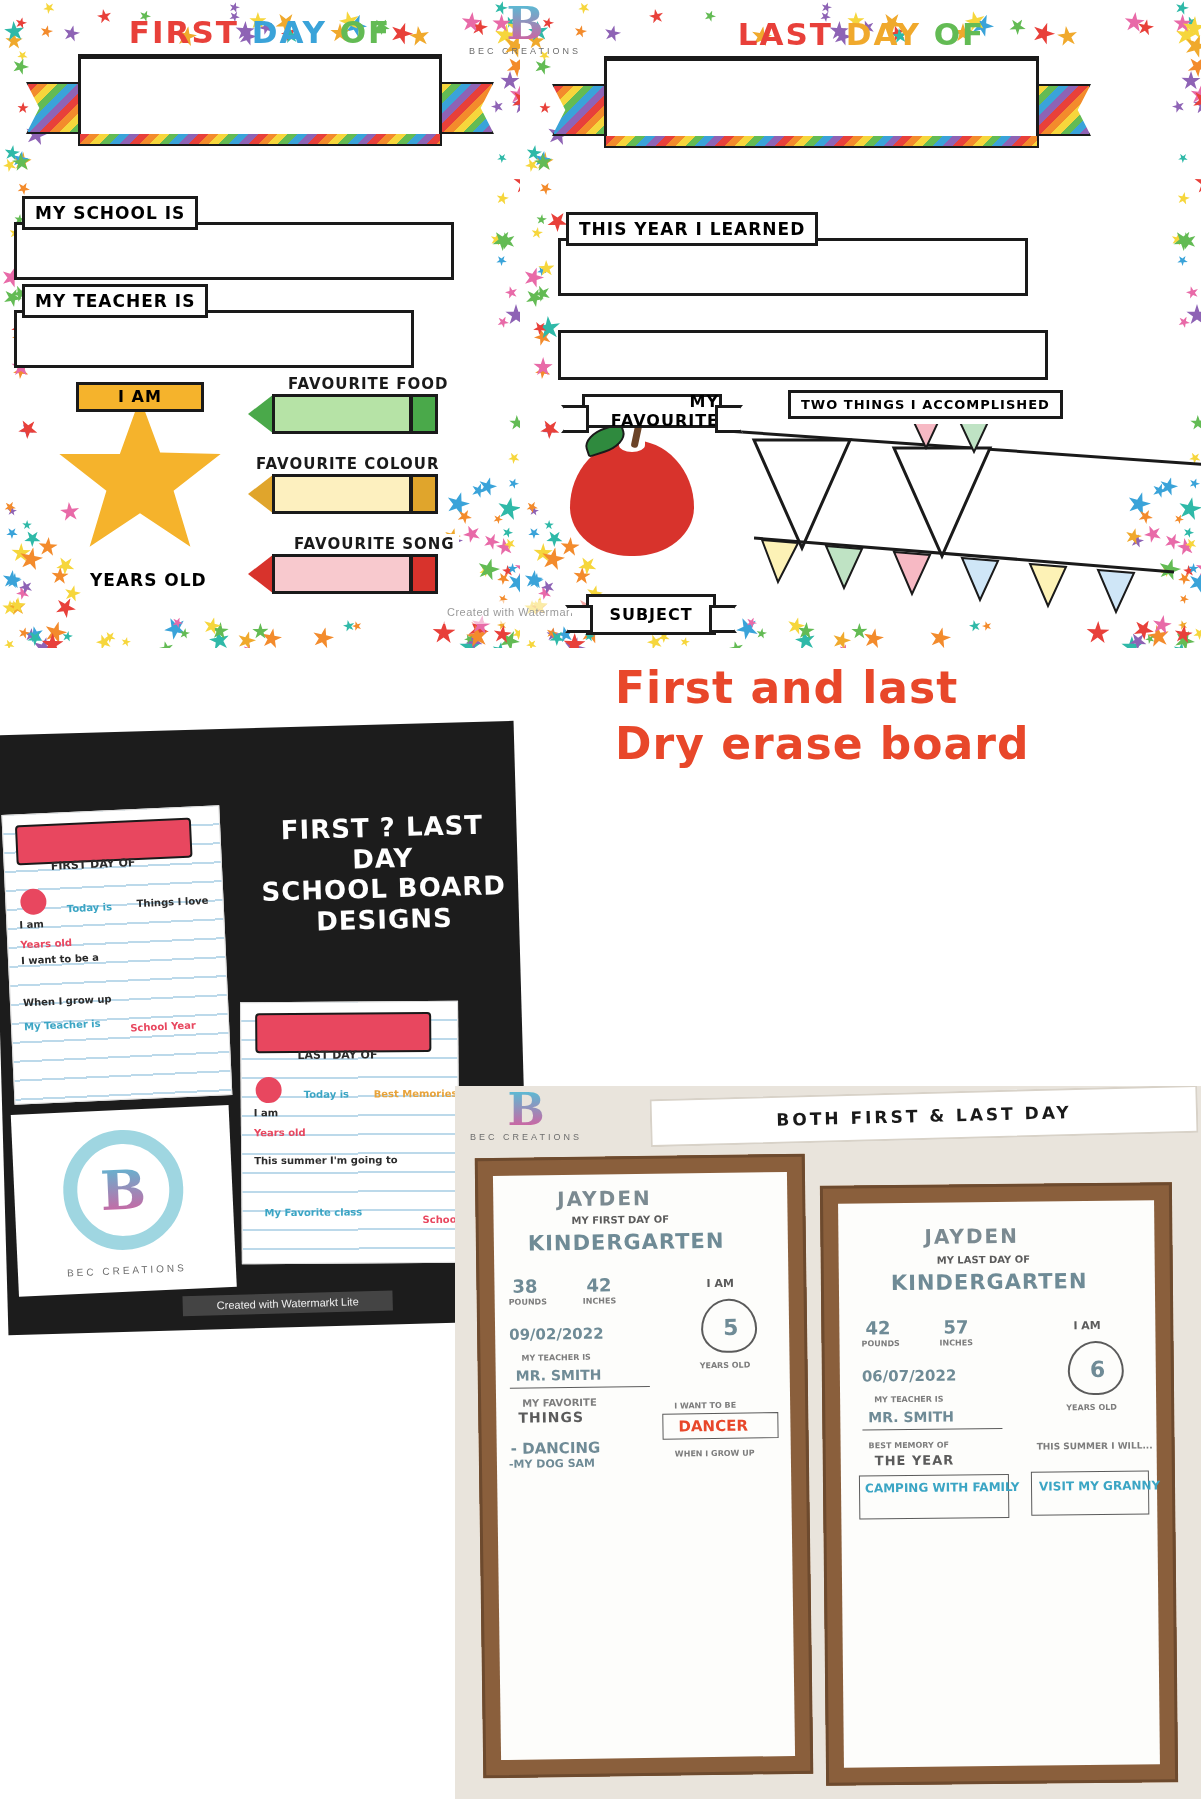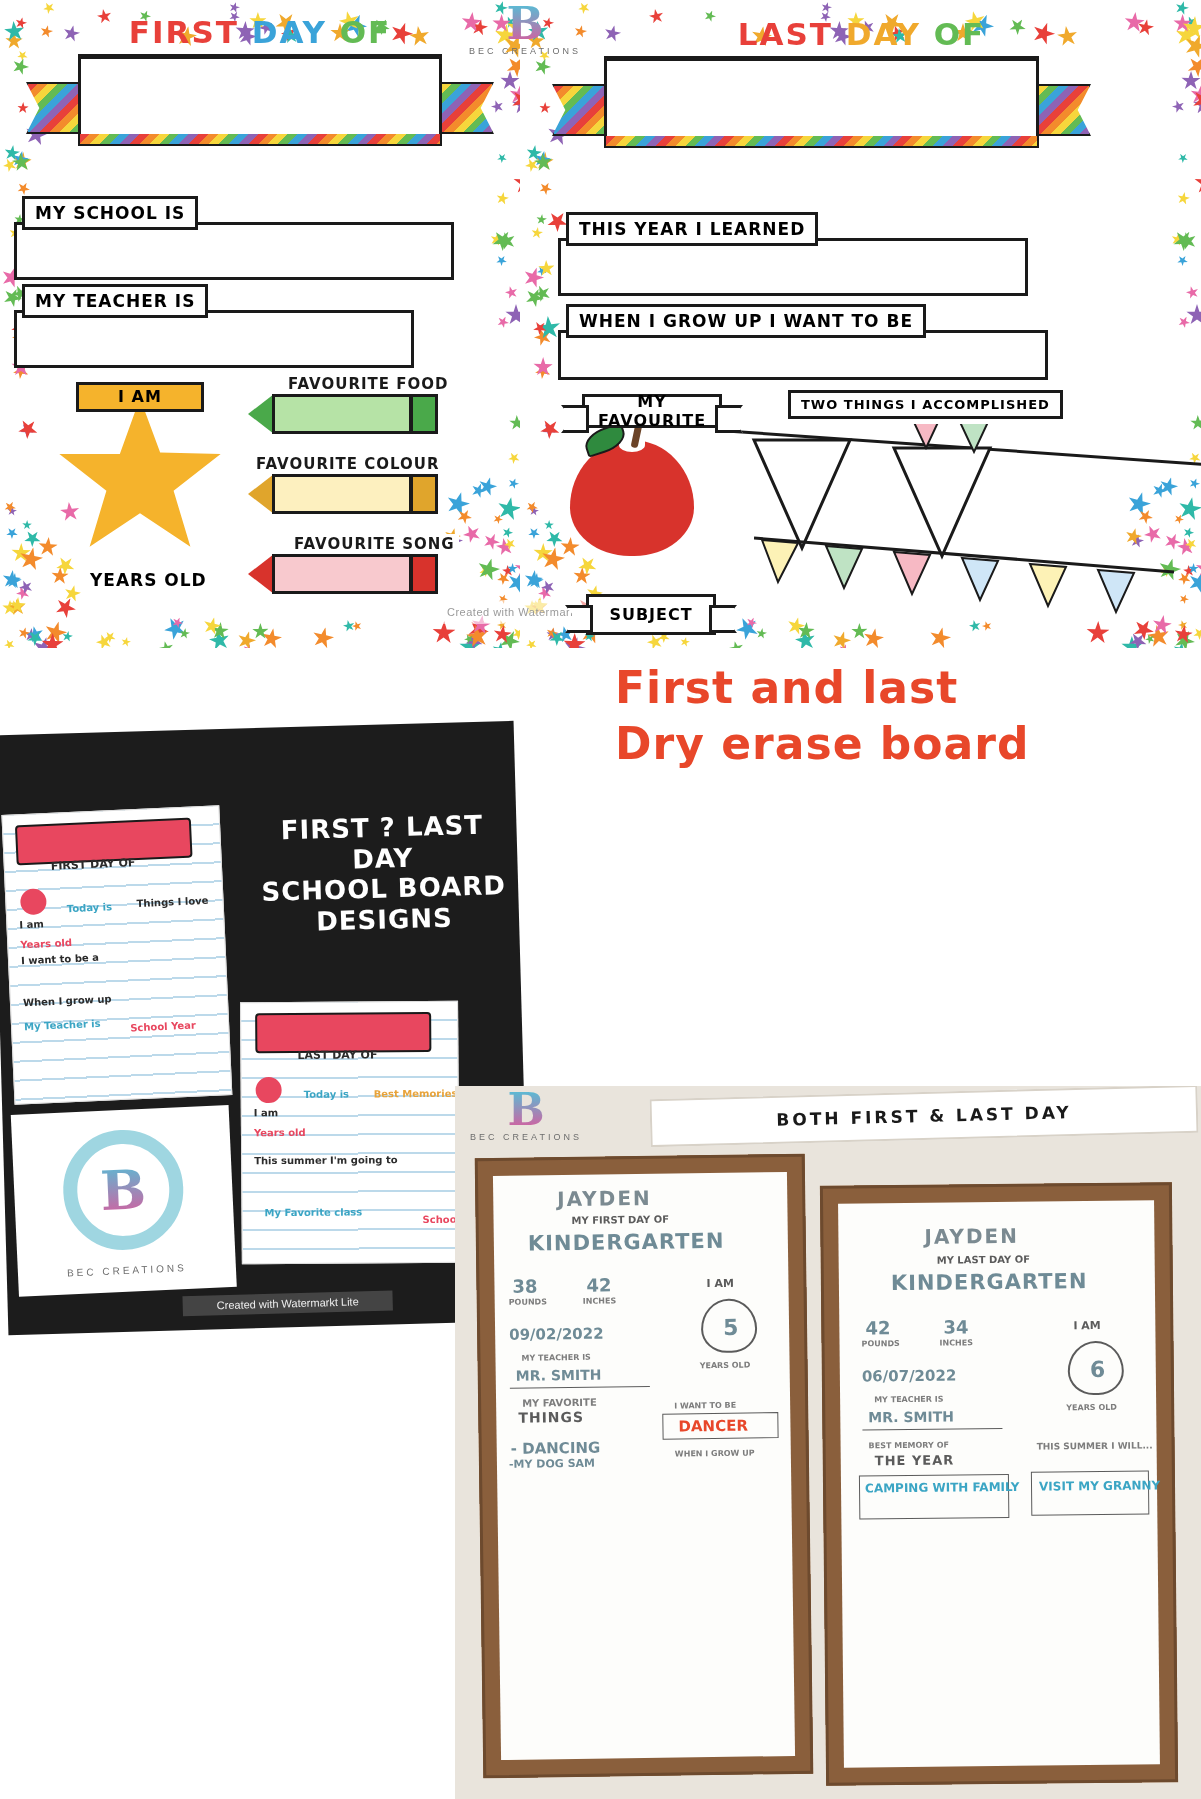--- a/index.html
+++ b/index.html
@@ -659,24 +659,23 @@
       <div class="tail l"></div>
       <div class="tail r"></div>
       <div class="stripe-top"></div>
       <div class="center"></div>
       <div class="stripe-bot"></div>
     </div>
 
     <div class="field-label" style="left:44px; top:212px;">THIS YEAR I LEARNED</div>
     <div class="field-box" style="left:36px; top:238px; width:470px; height:58px;"></div>
 
-    <div class="field-label" style="left:44px; top:304px;">WHEN I GROW UP I WANT TO BE</div>
     <div class="field-box" style="left:36px; top:330px; width:490px; height:50px;"></div>
 
-    <div class="scroll-ribbon" style="left:60px; top:394px; width:140px; height:34px;">MY FAVOURITE</div>
+    <div class="scroll-ribbon" style="left:60px; top:394px; width:140px; height:34px;text-align:right;">MY FAVOURITE</div>
     <div class="apple" style="left:48px; top:440px;"></div>
     <div class="apple-notch" style="left:97px; top:438px;"></div>
     <div class="apple-stem" style="left:112px; top:414px;"></div>
     <div class="apple-leaf" style="left:62px; top:428px;"></div>
     <div class="scroll-ribbon" style="left:64px; top:594px; width:130px; height:41px;">SUBJECT</div>
 
     <div class="field-label" style="left:266px; top:390px; font-size:13px;">TWO THINGS I ACCOMPLISHED</div>
     <div class="string" style="left:212px; top:430px; width:470px; transform:rotate(4deg);"></div>
     <svg style="position:absolute; left:212px; top:424px;" width="440" height="180">
       <polygon points="20,16 116,16 68,124" fill="#ffffff" stroke="#1a1a1a" stroke-width="3"></polygon>
@@ -790,21 +789,21 @@
   </div>
 
   <div class="frame" style="left:368px; top:98px; width:352px; height:600px; transform:rotate(-0.6deg);">
     <div class="inner">
       <div class="bd-txt" style="left:86px; top:22px; font-size:20px; color:#7b8a91; letter-spacing:2px;">JAYDEN</div>
       <div class="bd-txt" style="left:98px; top:52px; font-size:10px; color:#5b5b5b;">MY LAST DAY OF</div>
       <div class="bd-txt" style="left:52px; top:68px; font-size:21px; color:#6f8b96; letter-spacing:1px;">KINDERGARTEN</div>
 
       <div class="bd-txt" style="left:26px; top:114px; font-size:18px; color:#6f8b96;">42</div>
       <div class="bd-txt" style="left:22px; top:136px; font-size:8px; color:#7d7d7d;">POUNDS</div>
-      <div class="bd-txt" style="left:104px; top:114px; font-size:18px; color:#6f8b96;">34</div>
+      <div class="bd-txt" style="left:104px; top:114px; font-size:18px; color:#6f8b96;">57</div>
       <div class="bd-txt" style="left:100px; top:136px; font-size:8px; color:#7d7d7d;">INCHES</div>
 
       <div class="bd-txt" style="left:234px; top:118px; font-size:11px; color:#5b5b5b;">I AM</div>
       <div class="bd-apple" style="left:228px; top:140px;"></div>
       <div class="bd-txt" style="left:250px; top:156px; font-size:22px; color:#6f8b96;">6</div>
       <div class="bd-txt" style="left:226px; top:202px; font-size:8px; color:#7d7d7d;">YEARS OLD</div>
 
       <div class="bd-txt" style="left:22px; top:164px; font-size:15px; color:#6f8b96;">06/07/2022</div>
       <div class="bd-txt" style="left:34px; top:192px; font-size:8px; color:#7d7d7d;">MY TEACHER IS</div>
       <div class="bd-txt" style="left:28px; top:206px; font-size:14px; color:#6f8b96;">MR. SMITH</div>

